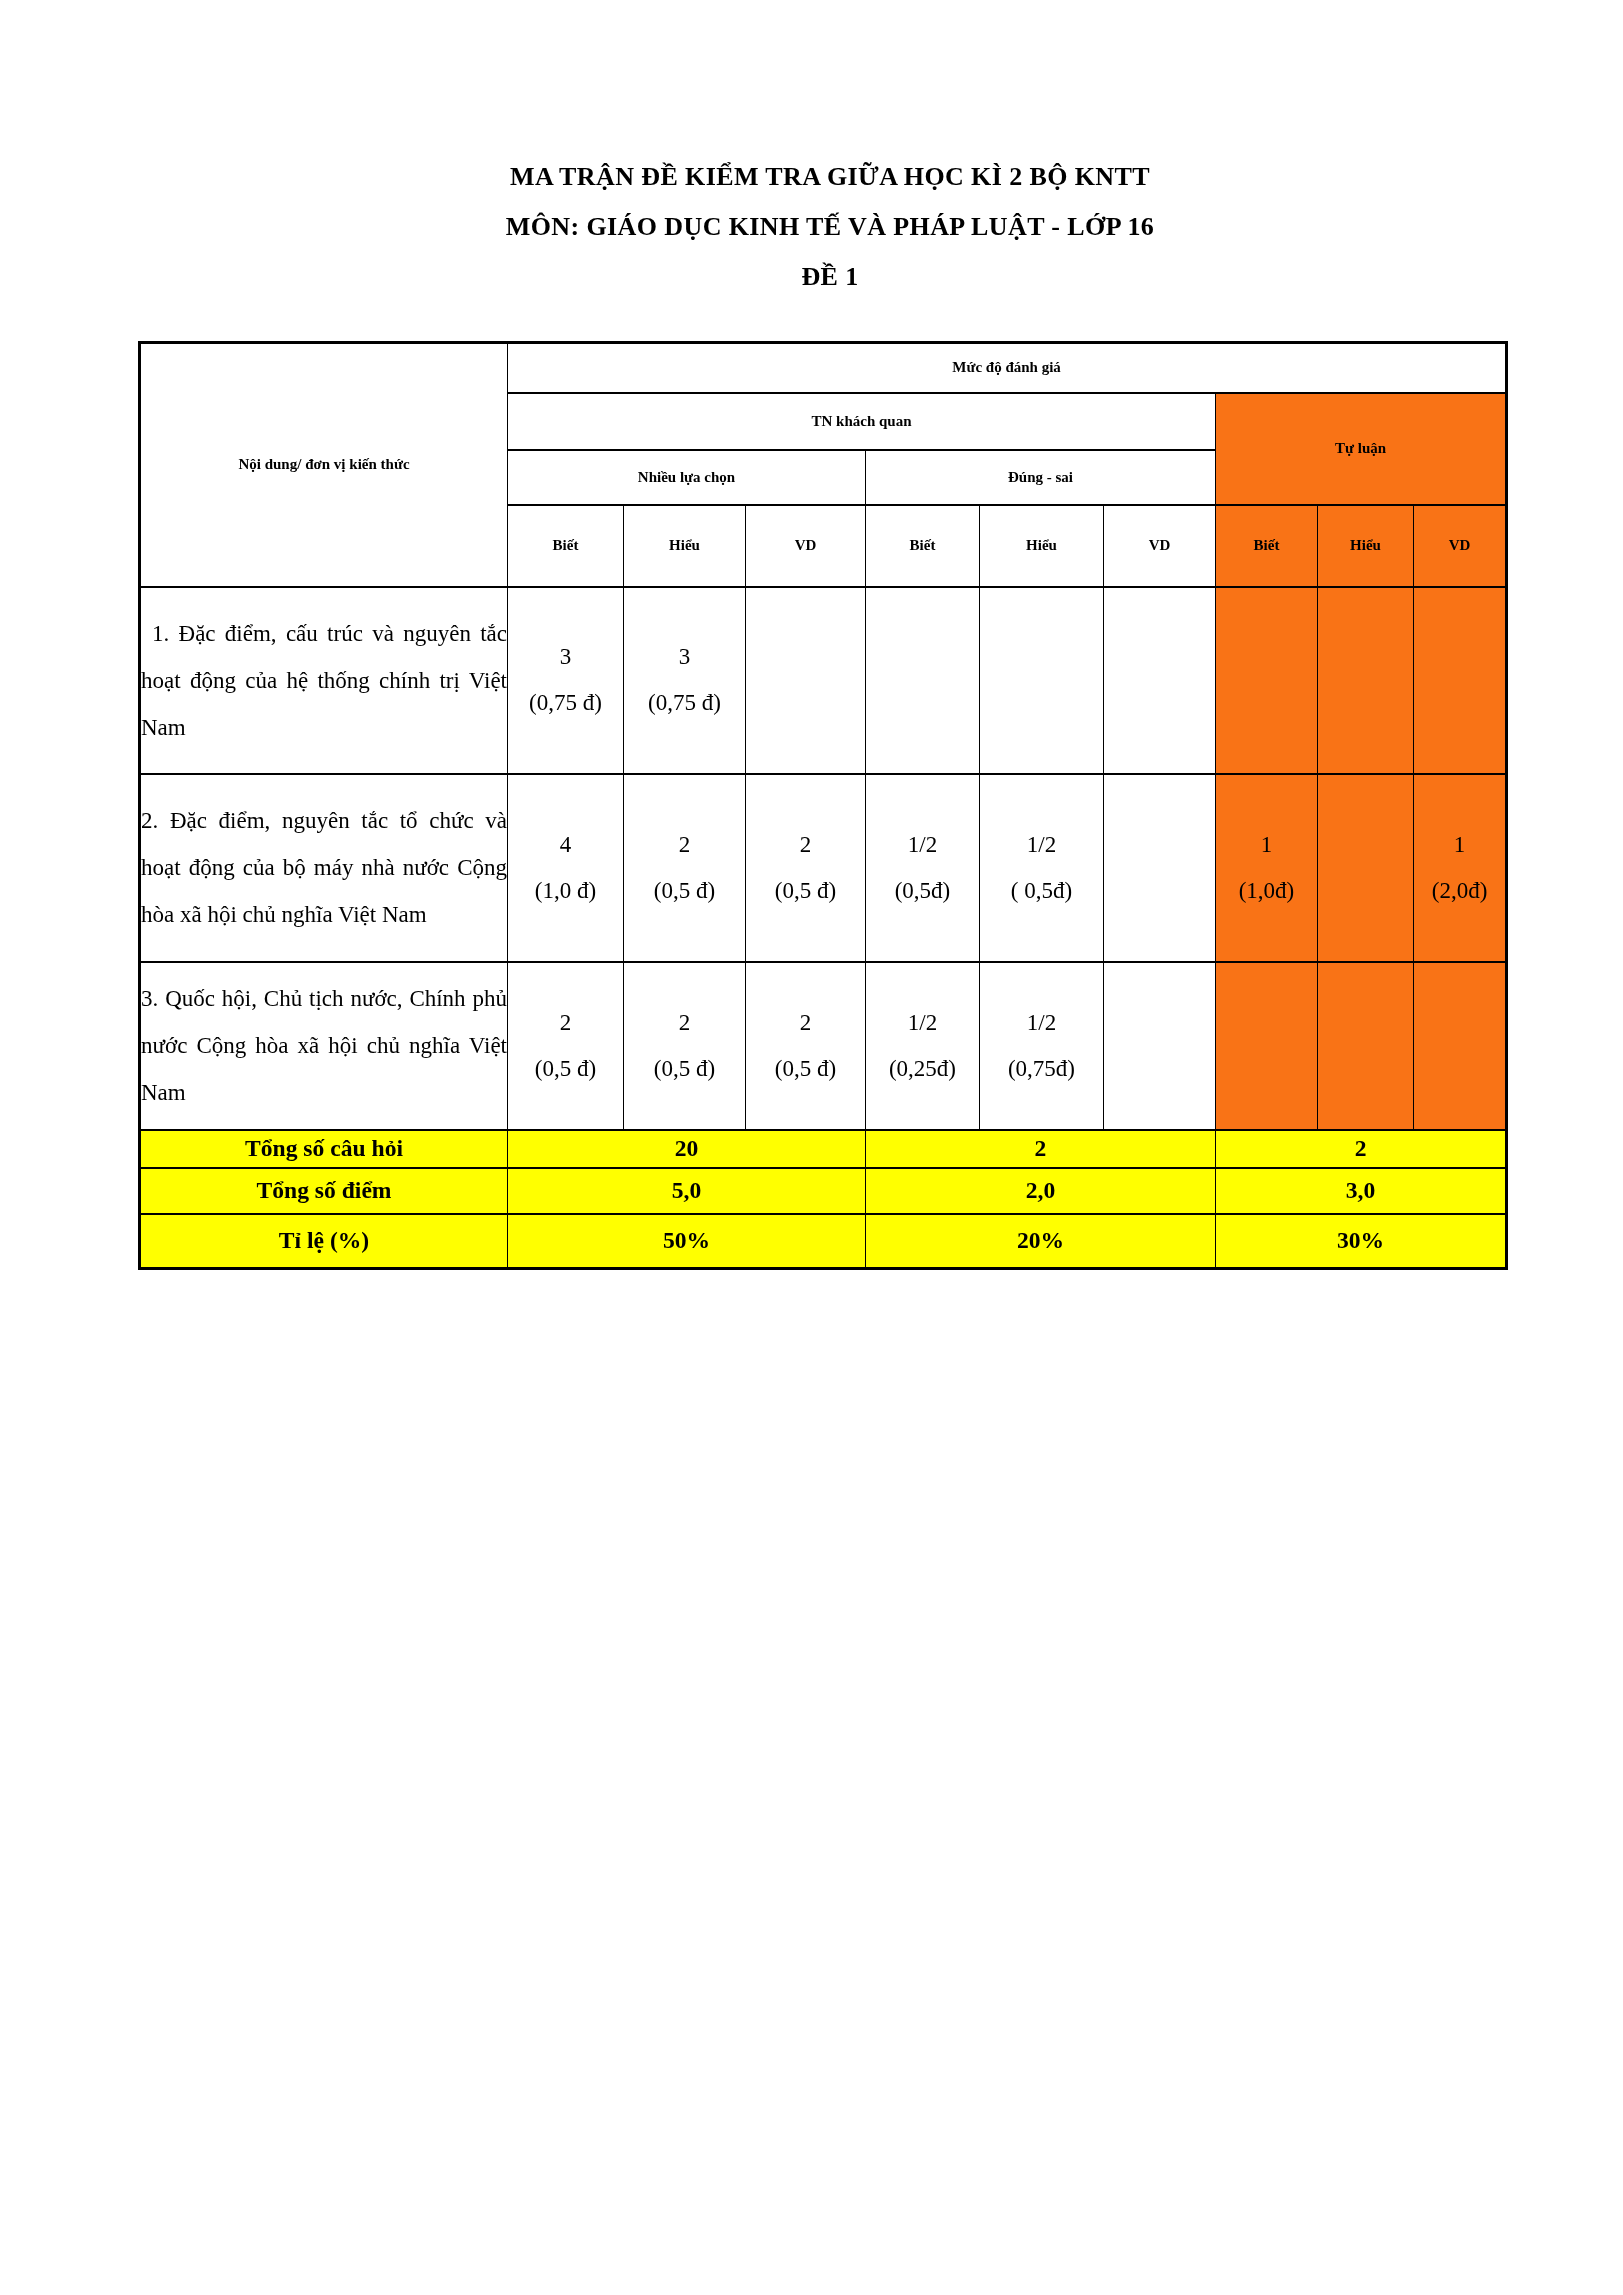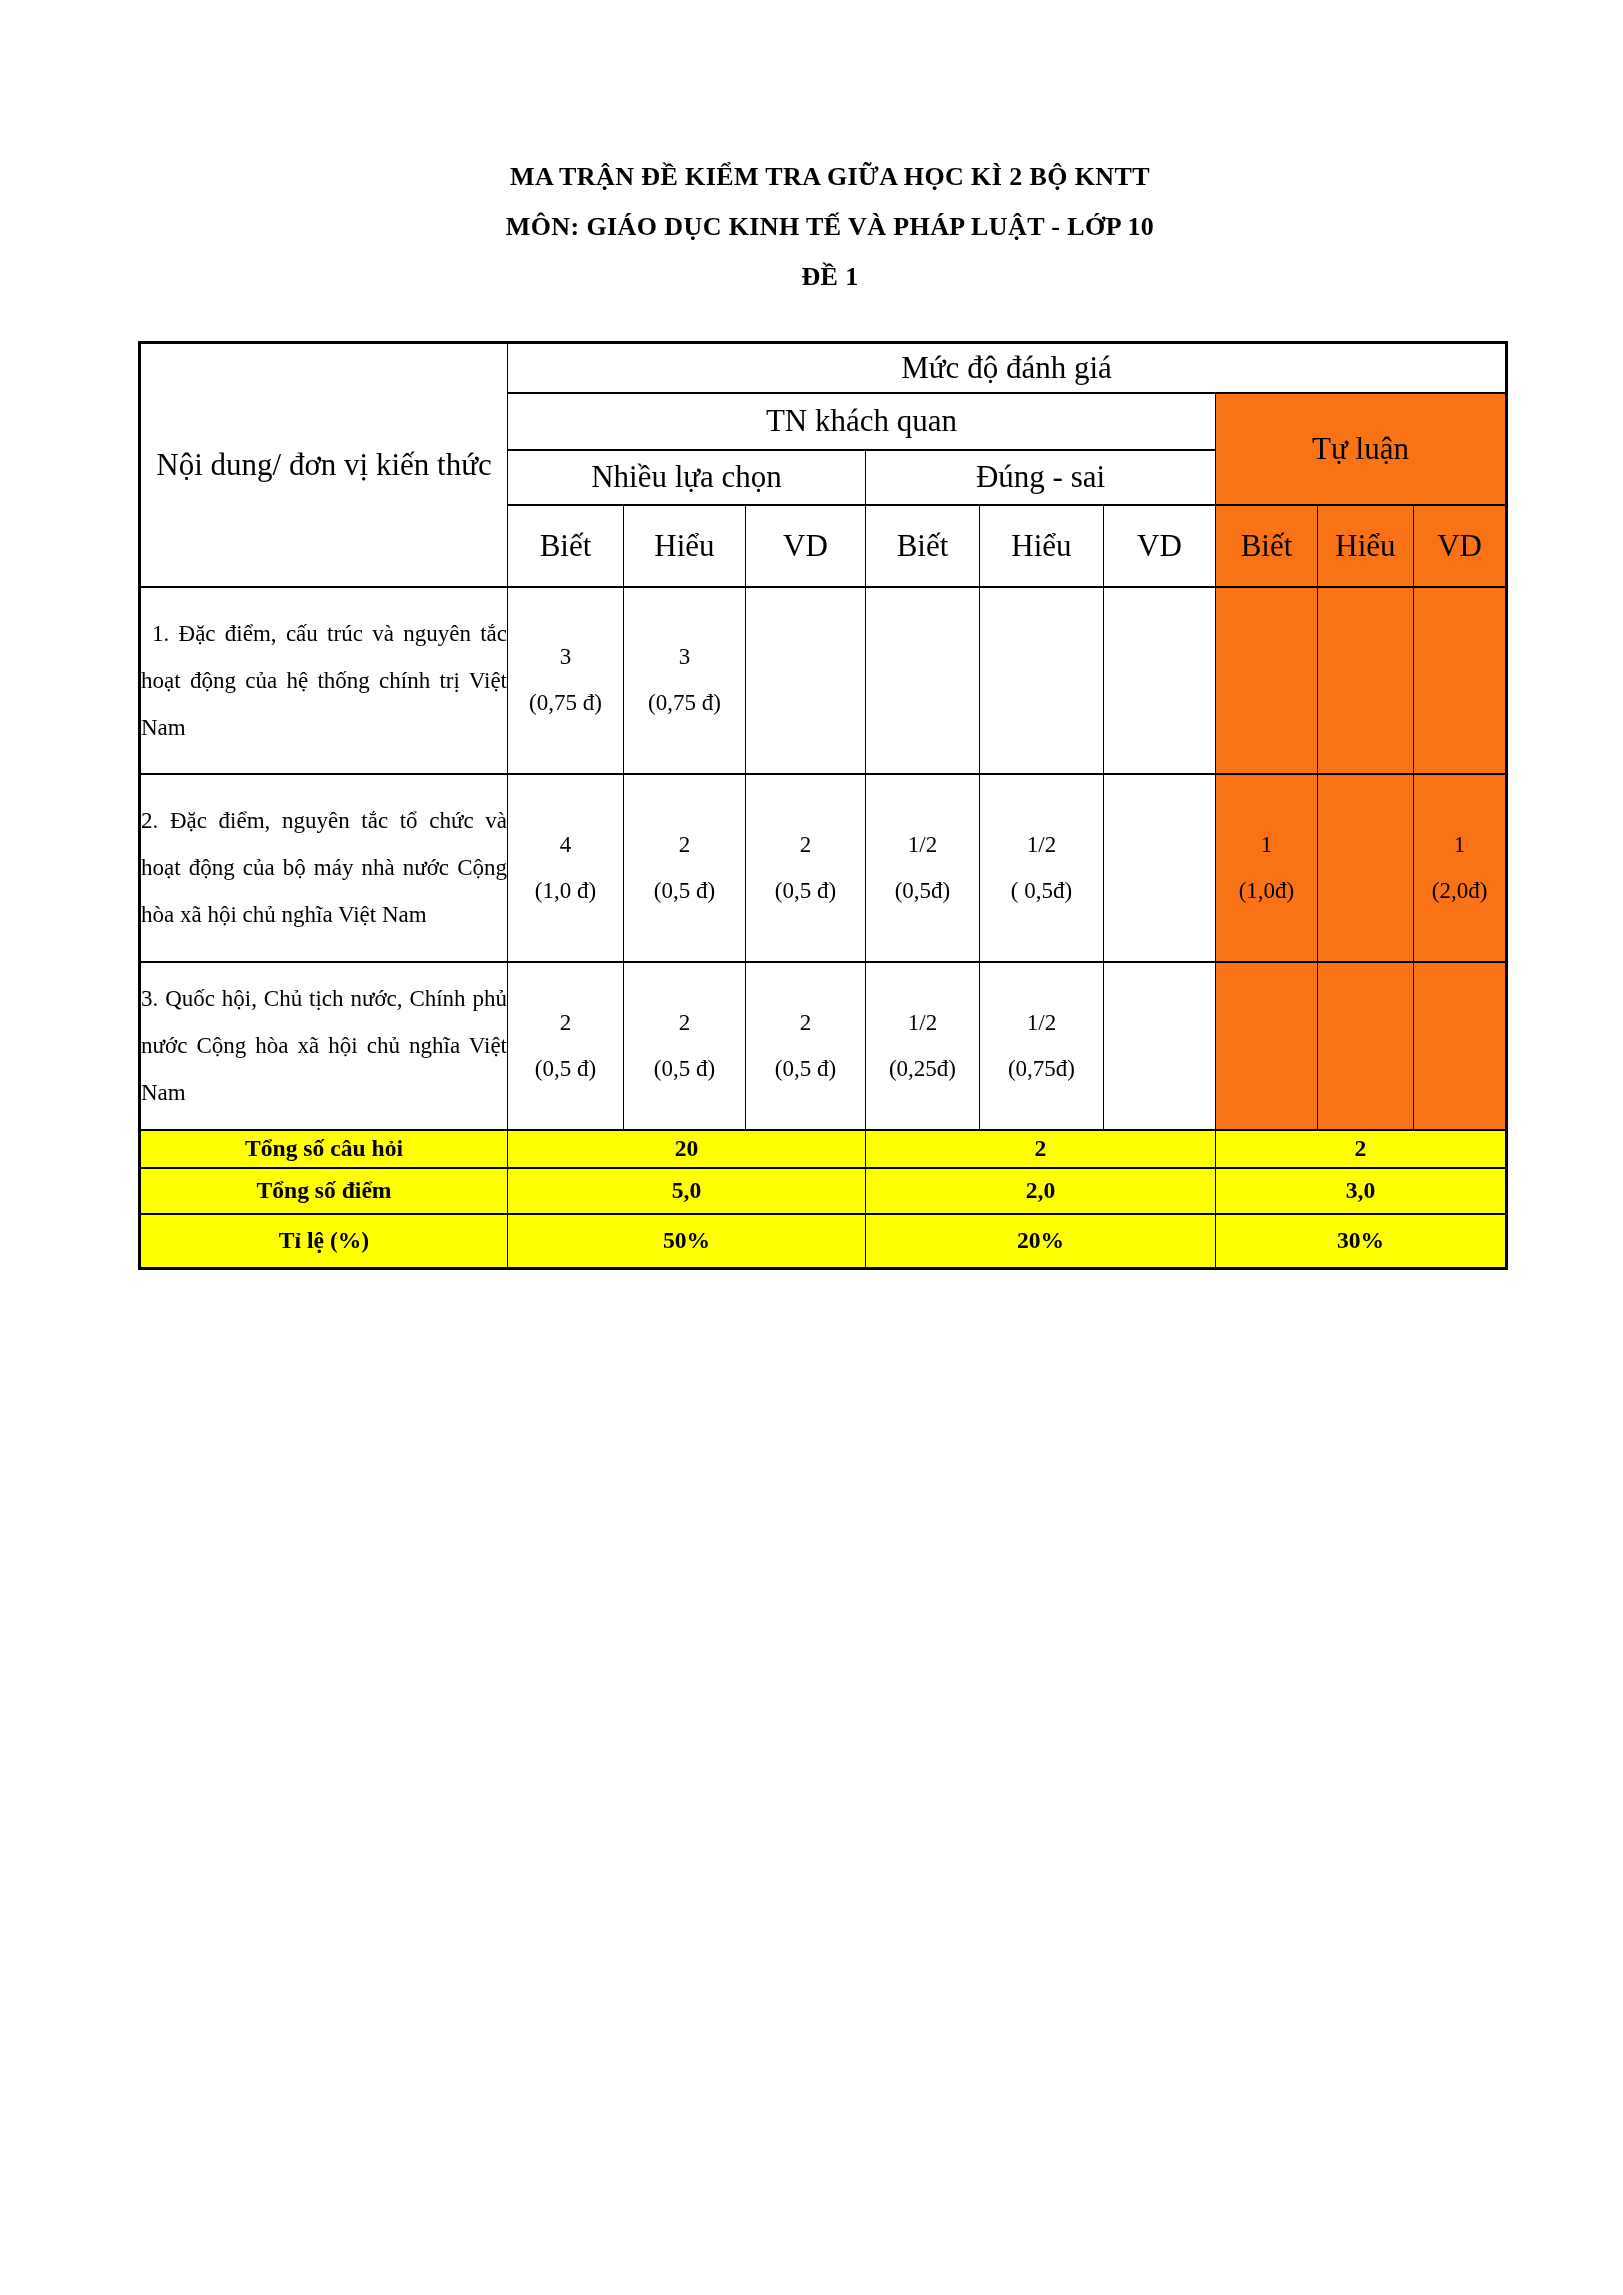--- a/index.html
+++ b/index.html
@@ -46,22 +46,22 @@
   tr.h3 { height: 55px; }
   tr.h4 { height: 82px; }
   tr.d1 { height: 187px; }
   tr.d2 { height: 188px; }
   tr.d3 { height: 168px; }
   tr.f1 { height: 38px; }
   tr.f2 { height: 46px; }
   tr.f3 { height: 55px; }
 
   td.hdr {
-    font-weight: normal;
-    font-size: 31px;
+    font-weight: bold;
+    font-size: 15px;
     text-align: center;
     vertical-align: middle;
   }
   td.essay { background: #f97316; }
 
   td.topic {
     font-size: 23px;
     line-height: 47px;
     text-align: justify;
     vertical-align: middle;
@@ -81,21 +81,21 @@
     font-size: 23.6px;
     text-align: center;
     vertical-align: middle;
   }
 </style>
 </head>
 <body>
 
 <div class="title-block">
   <div class="title-line">MA TRẬN ĐỀ KIỂM TRA GIỮA HỌC KÌ 2 BỘ KNTT</div>
-  <div class="title-line">MÔN: GIÁO DỤC KINH TẾ VÀ PHÁP LUẬT - LỚP 10</div>
+  <div class="title-line">MÔN: GIÁO DỤC KINH TẾ VÀ PHÁP LUẬT - LỚP 16</div>
   <div class="title-line">ĐỀ 1</div>
 </div>
 
 <table class="matrix">
   <colgroup>
     <col style="width:368px">
     <col style="width:116px">
       <col style="width:122px">
       <col style="width:120px">
     <col style="width:114px">

